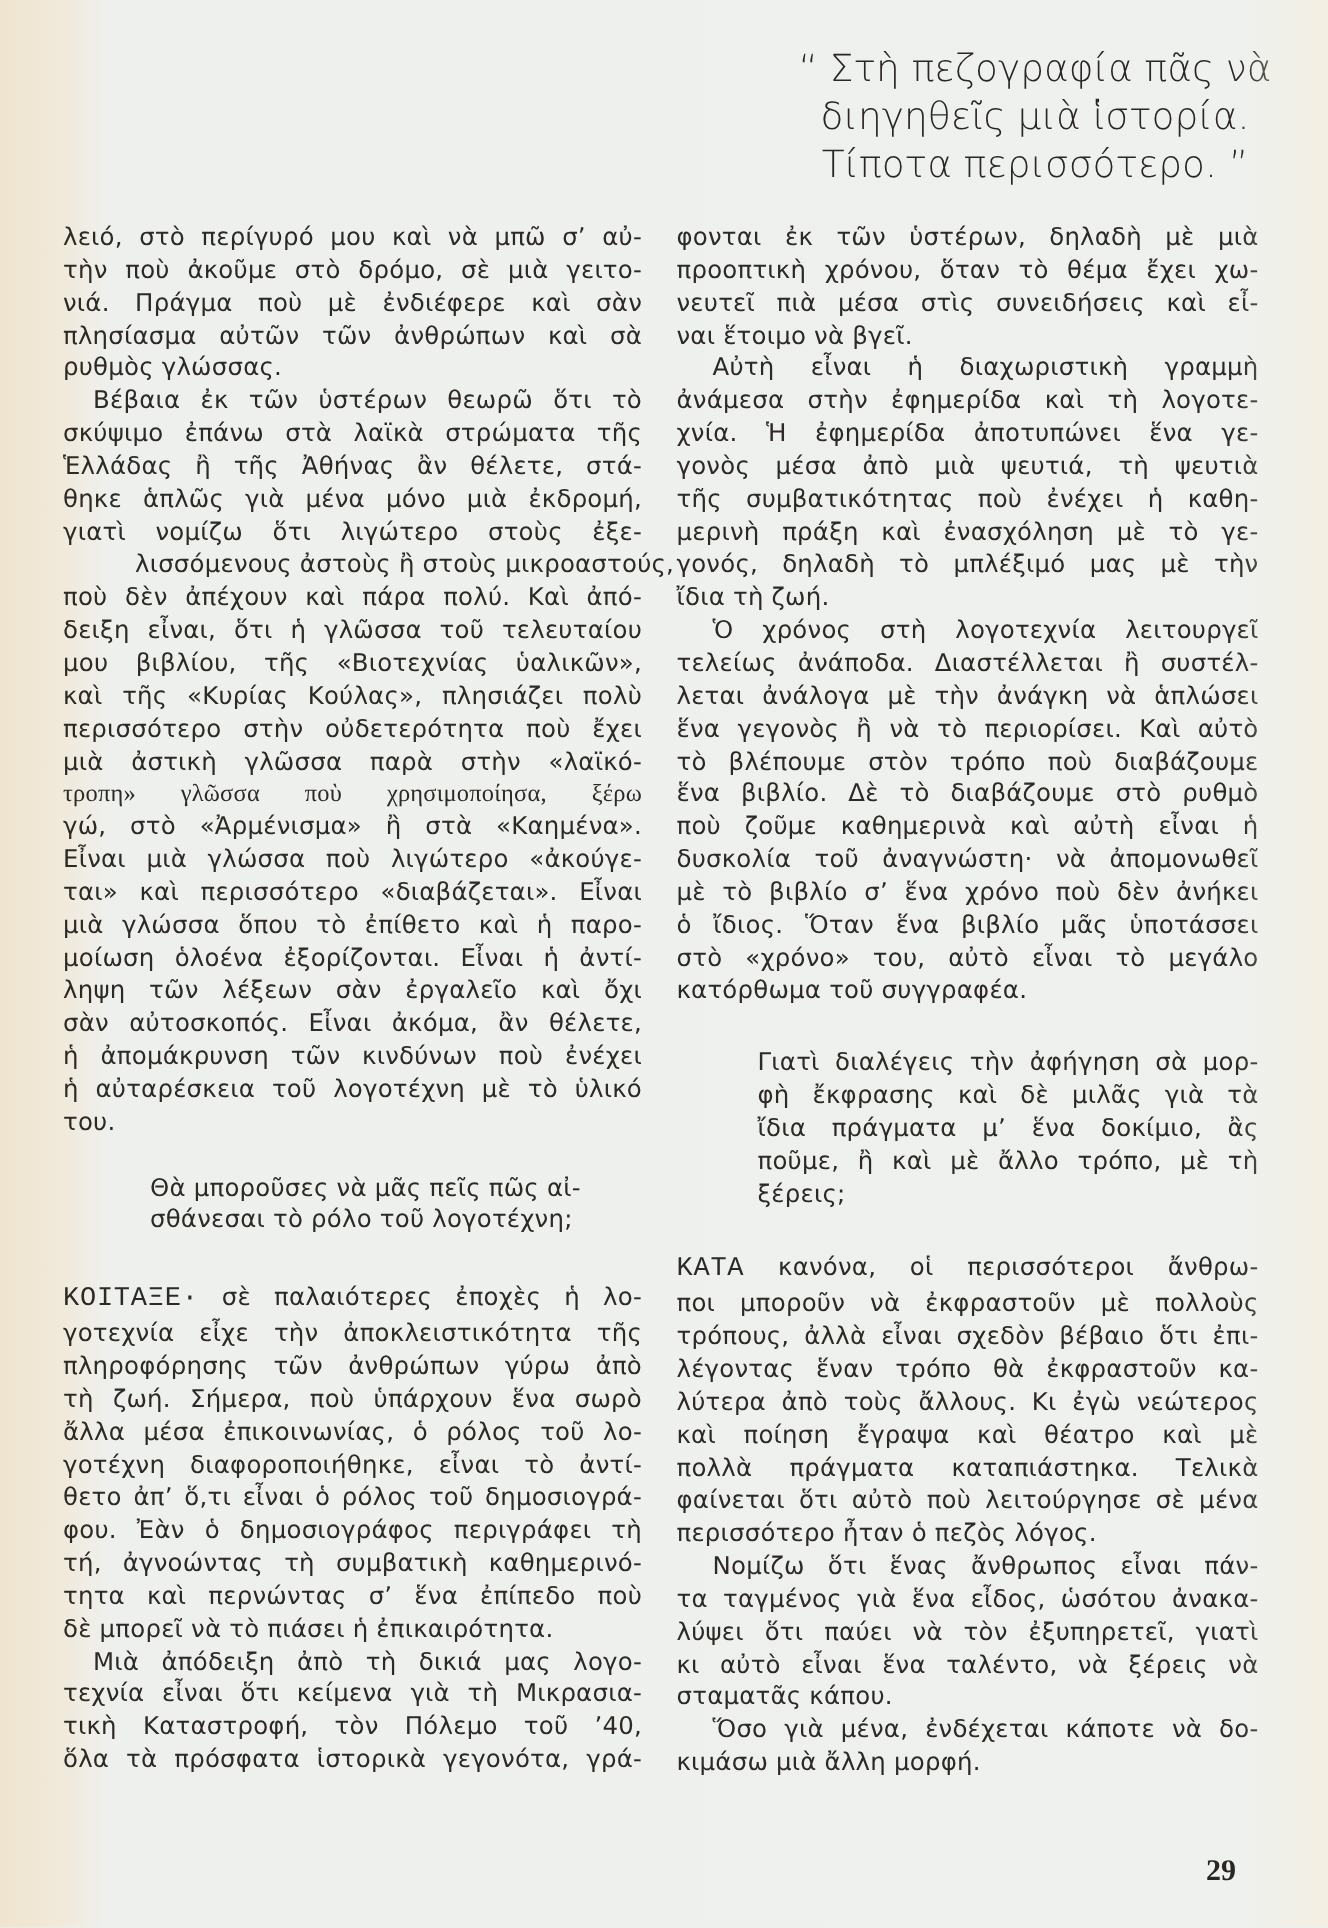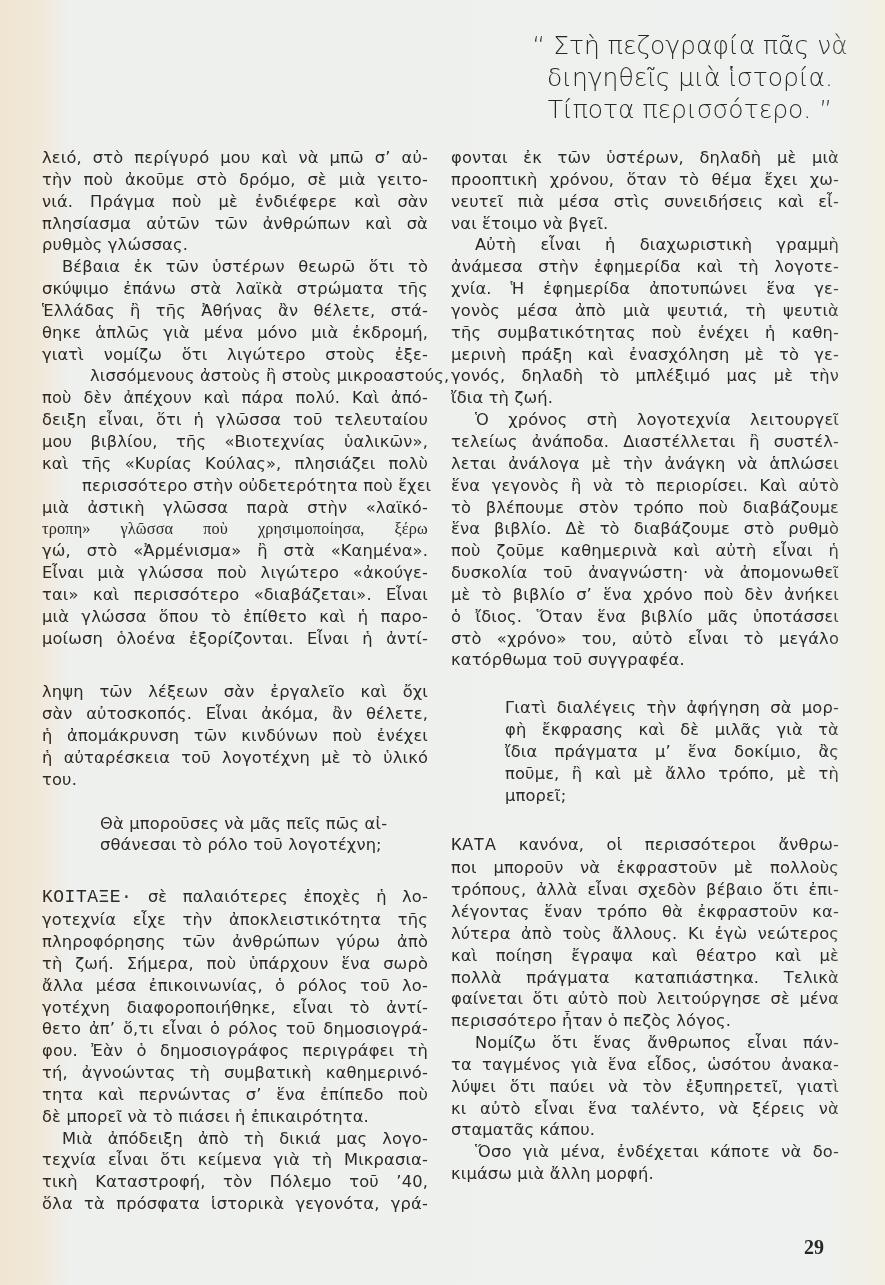--- a/index.html
+++ b/index.html
@@ -66,29 +66,29 @@
       <span class="line" style="padding-left:20px;text-indent:0;">Βέβαια ἐκ τῶν ὑστέρων θεωρῶ ὅτι τὸ</span>
       <span class="line" style="text-indent:0;">σκύψιμο ἐπάνω στὰ λαϊκὰ στρώματα τῆς</span>
       <span class="line" style="text-indent:0;">Ἑλλάδας ἢ τῆς Ἀθήνας ἂν θέλετε, στά-</span>
       <span class="line" style="text-indent:0;">θηκε ἁπλῶς γιὰ μένα μόνο μιὰ ἐκδρομή,</span>
       <span class="line" style="text-indent:0;">γιατὶ νομίζω ὅτι λιγώτερο στοὺς ἐξε-</span>
       <span class="line" style="text-indent:0;margin-left:48px;">λισσόμενους ἀστοὺς ἢ στοὺς μικροαστούς,</span>
       <span class="line" style="text-indent:0;">ποὺ δὲν ἀπέχουν καὶ πάρα πολύ. Καὶ ἀπό-</span>
       <span class="line" style="text-indent:0;">δειξη εἶναι, ὅτι ἡ γλῶσσα τοῦ τελευταίου</span>
       <span class="line" style="text-indent:0;">μου βιβλίου, τῆς «Βιοτεχνίας ὑαλικῶν»,</span>
       <span class="line" style="text-indent:0;">καὶ τῆς «Κυρίας Κούλας», πλησιάζει πολὺ</span>
-      <span class="line" style="text-indent:0;margin-left:40px;">περισσότερο στὴν οὐδετερότητα ποὺ ἔχει</span>
+      <span class="line" style="text-indent:0;">περισσότερο στὴν οὐδετερότητα ποὺ ἔχει</span>
       <span class="line" style="text-indent:0;">μιὰ ἀστικὴ γλῶσσα παρὰ στὴν «λαϊκό-</span>
       <span class="line" style="text-indent:0;font-family:Liberation Serif, serif;">τροπη» γλῶσσα ποὺ χρησιμοποίησα, ξέρω</span>
       <span class="line" style="text-indent:0;">γώ, στὸ «Ἀρμένισμα» ἢ στὰ «Καημένα».</span>
       <span class="line" style="text-indent:0;">Εἶναι μιὰ γλώσσα ποὺ λιγώτερο «ἀκούγε-</span>
       <span class="line" style="text-indent:0;">ται» καὶ περισσότερο «διαβάζεται». Εἶναι</span>
       <span class="line" style="text-indent:0;">μιὰ γλώσσα ὅπου τὸ ἐπίθετο καὶ ἡ παρο-</span>
       <span class="line" style="text-indent:0;">μοίωση ὁλοένα ἐξορίζονται. Εἶναι ἡ ἀντί-</span>
-      <span class="line" style="text-indent:0;margin-top:32px;">ληψη τῶν λέξεων σὰν ἐργαλεῖο καὶ ὄχι</span>
+      <span class="line" style="text-indent:0;">ληψη τῶν λέξεων σὰν ἐργαλεῖο καὶ ὄχι</span>
       <span class="line" style="text-indent:0;">σὰν αὐτοσκοπός. Εἶναι ἀκόμα, ἂν θέλετε,</span>
       <span class="line" style="text-indent:0;">ἡ ἀπομάκρυνση τῶν κινδύνων ποὺ ἐνέχει</span>
       <span class="line" style="text-indent:0;">ἡ αὐταρέσκεια τοῦ λογοτέχνη μὲ τὸ ὑλικό</span>
       <span class="line last" style="text-indent:0;">του.</span>
     </div>
     <div class="gap"></div>
     <div class="question">
       <span class="line">Θὰ μποροῦσες νὰ μᾶς πεῖς πῶς αἰ-</span>
       <span class="line">σθάνεσαι τὸ ρόλο τοῦ λογοτέχνη;</span>
     </div>
@@ -144,21 +144,21 @@
       <span class="line">ὁ ἴδιος. Ὅταν ἕνα βιβλίο μᾶς ὑποτάσσει</span>
       <span class="line">στὸ «χρόνο» του, αὐτὸ εἶναι τὸ μεγάλο</span>
       <span class="line last">κατόρθωμα τοῦ συγγραφέα.</span>
     </div>
     <div class="gap" style="height:26px;"></div>
     <div class="question-r">
       <span class="line">Γιατὶ διαλέγεις τὴν ἀφήγηση σὰ μορ-</span>
       <span class="line">φὴ ἔκφρασης καὶ δὲ μιλᾶς γιὰ τὰ</span>
       <span class="line">ἴδια πράγματα μ’ ἕνα δοκίμιο, ἂς</span>
       <span class="line">ποῦμε, ἢ καὶ μὲ ἄλλο τρόπο, μὲ τὴ</span>
-      <span class="line last">μπορεῖ;</span>
+      <span class="line last">ξέρεις;</span>
     </div>
     <div class="gap" style="height:28px;"></div>
     <div>
       <span class="line"><span class="caps">ΚΑΤΑ</span> <span>κανόνα, οἱ περισσότεροι ἄνθρω-</span></span>
       <span class="line">ποι μποροῦν νὰ ἐκφραστοῦν μὲ πολλοὺς</span>
       <span class="line">τρόπους, ἀλλὰ εἶναι σχεδὸν βέβαιο ὅτι ἐπι-</span>
       <span class="line">λέγοντας ἕναν τρόπο θὰ ἐκφραστοῦν κα-</span>
       <span class="line">λύτερα ἀπὸ τοὺς ἄλλους. Κι ἐγὼ νεώτερος</span>
       <span class="line">καὶ ποίηση ἔγραψα καὶ θέατρο καὶ μὲ</span>
       <span class="line">πολλὰ πράγματα καταπιάστηκα. Τελικὰ</span>

